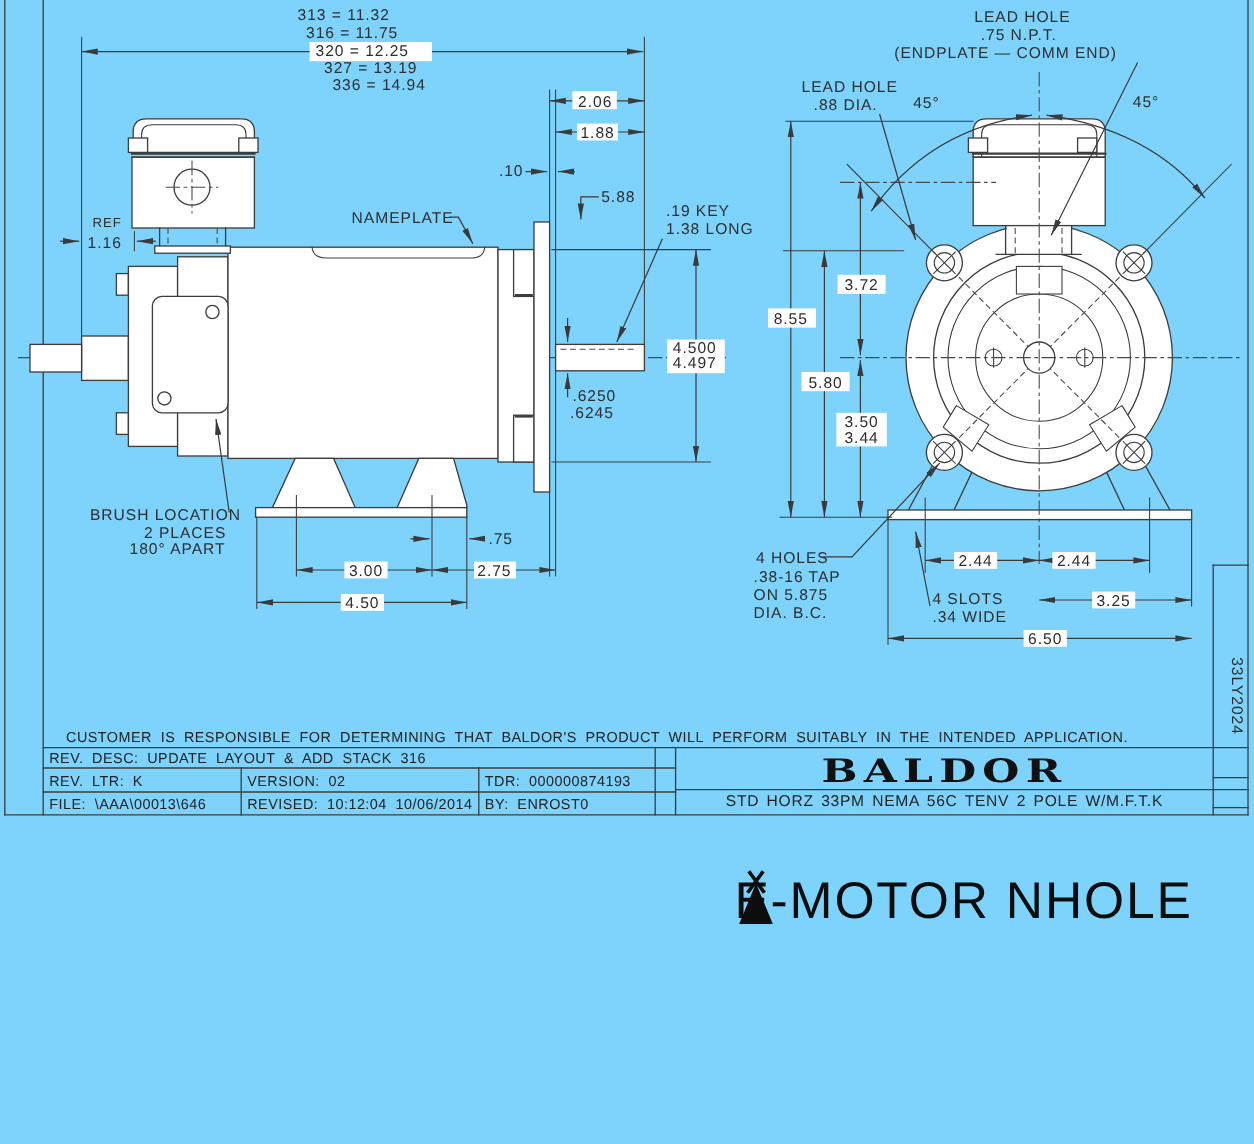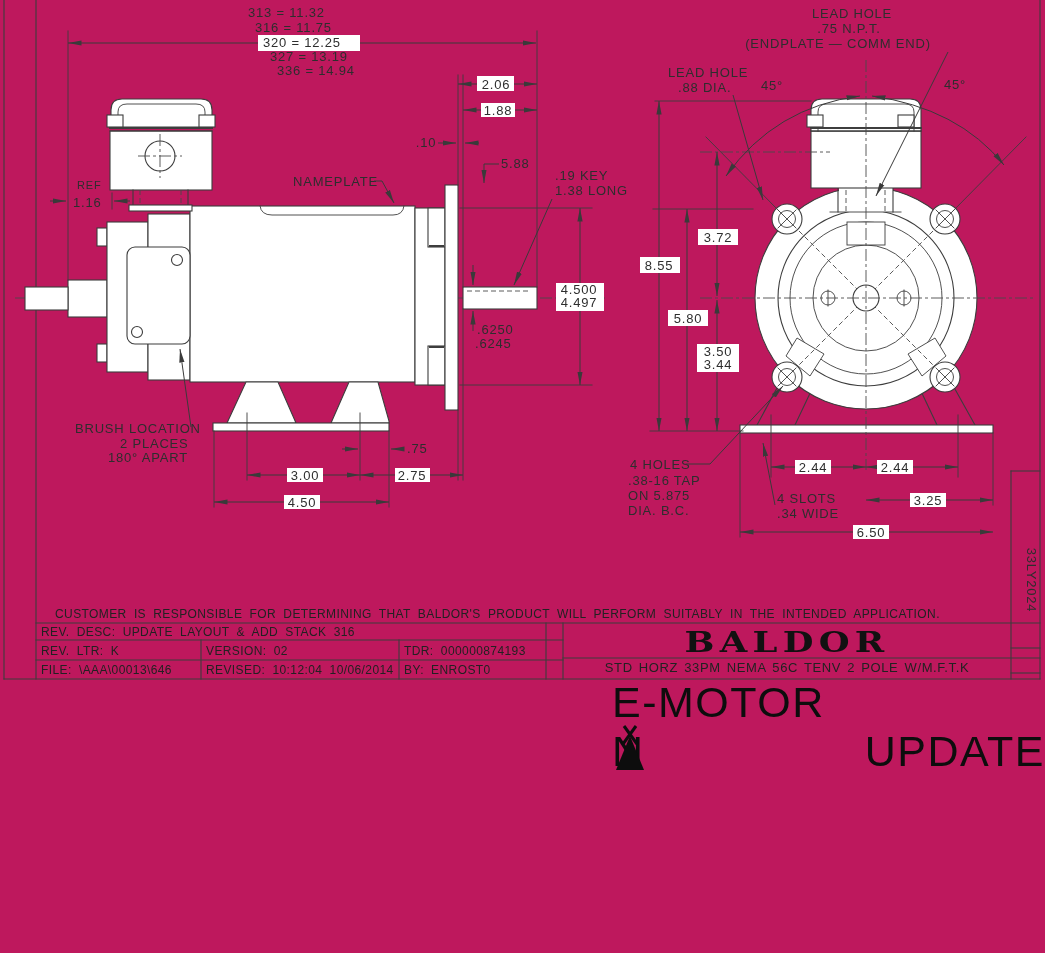--- a/index.html
+++ b/index.html
@@ -1,16 +1,16 @@
 <!DOCTYPE html>
 <html><head>
 <meta charset="utf-8">
 <style>
   html,body{margin:0;padding:0;background:#ffffff;}
-  #sheet{position:relative;width:1045px;height:953px;background:#be185d;overflow:hidden;
+  #sheet{position:relative;width:1045px;height:953px;background:#7dd3fc;overflow:hidden;
          font-family:"Liberation Sans",sans-serif;}
   svg{position:absolute;left:0;top:0;}
   .ln{fill:none;stroke:#3d3d3d;stroke-width:1.1;stroke-linecap:square;}
   .w2{stroke-width:2;}
   .thin{stroke-width:0.9;}
   .wf{fill:#ffffff;stroke:#3d3d3d;stroke-width:1.1;}
   .wfthin{fill:#ffffff;stroke:#3d3d3d;stroke-width:0.9;}
   .cl{fill:none;stroke:#4a4a4a;stroke-width:0.9;stroke-dasharray:12 3 3 3;}
   .hid{fill:none;stroke:#4a4a4a;stroke-width:0.9;stroke-dasharray:5 3;}
   .dim{fill:none;stroke:#3a3a3a;stroke-width:1;marker-start:url(#ar);marker-end:url(#ar);}
@@ -367,15 +367,15 @@
   </g>
 </svg>
 
 <div id="brandlogo">
   <span>E-MOTOR N</span>
   <svg class="tipi" width="30" height="46" viewBox="0 0 30 46">
     <polygon points="15,12 29,46 1,46" fill="#0d0d0d"></polygon>
     <line x1="8" y1="20" x2="21" y2="2" stroke="#0d0d0d" stroke-width="3"></line>
     <line x1="22" y1="20" x2="9" y2="2" stroke="#0d0d0d" stroke-width="3"></line>
   </svg>
-  <span>UPDATE</span>
+  <span>HOLE</span>
 </div>
 </div>
 
 </body></html>

